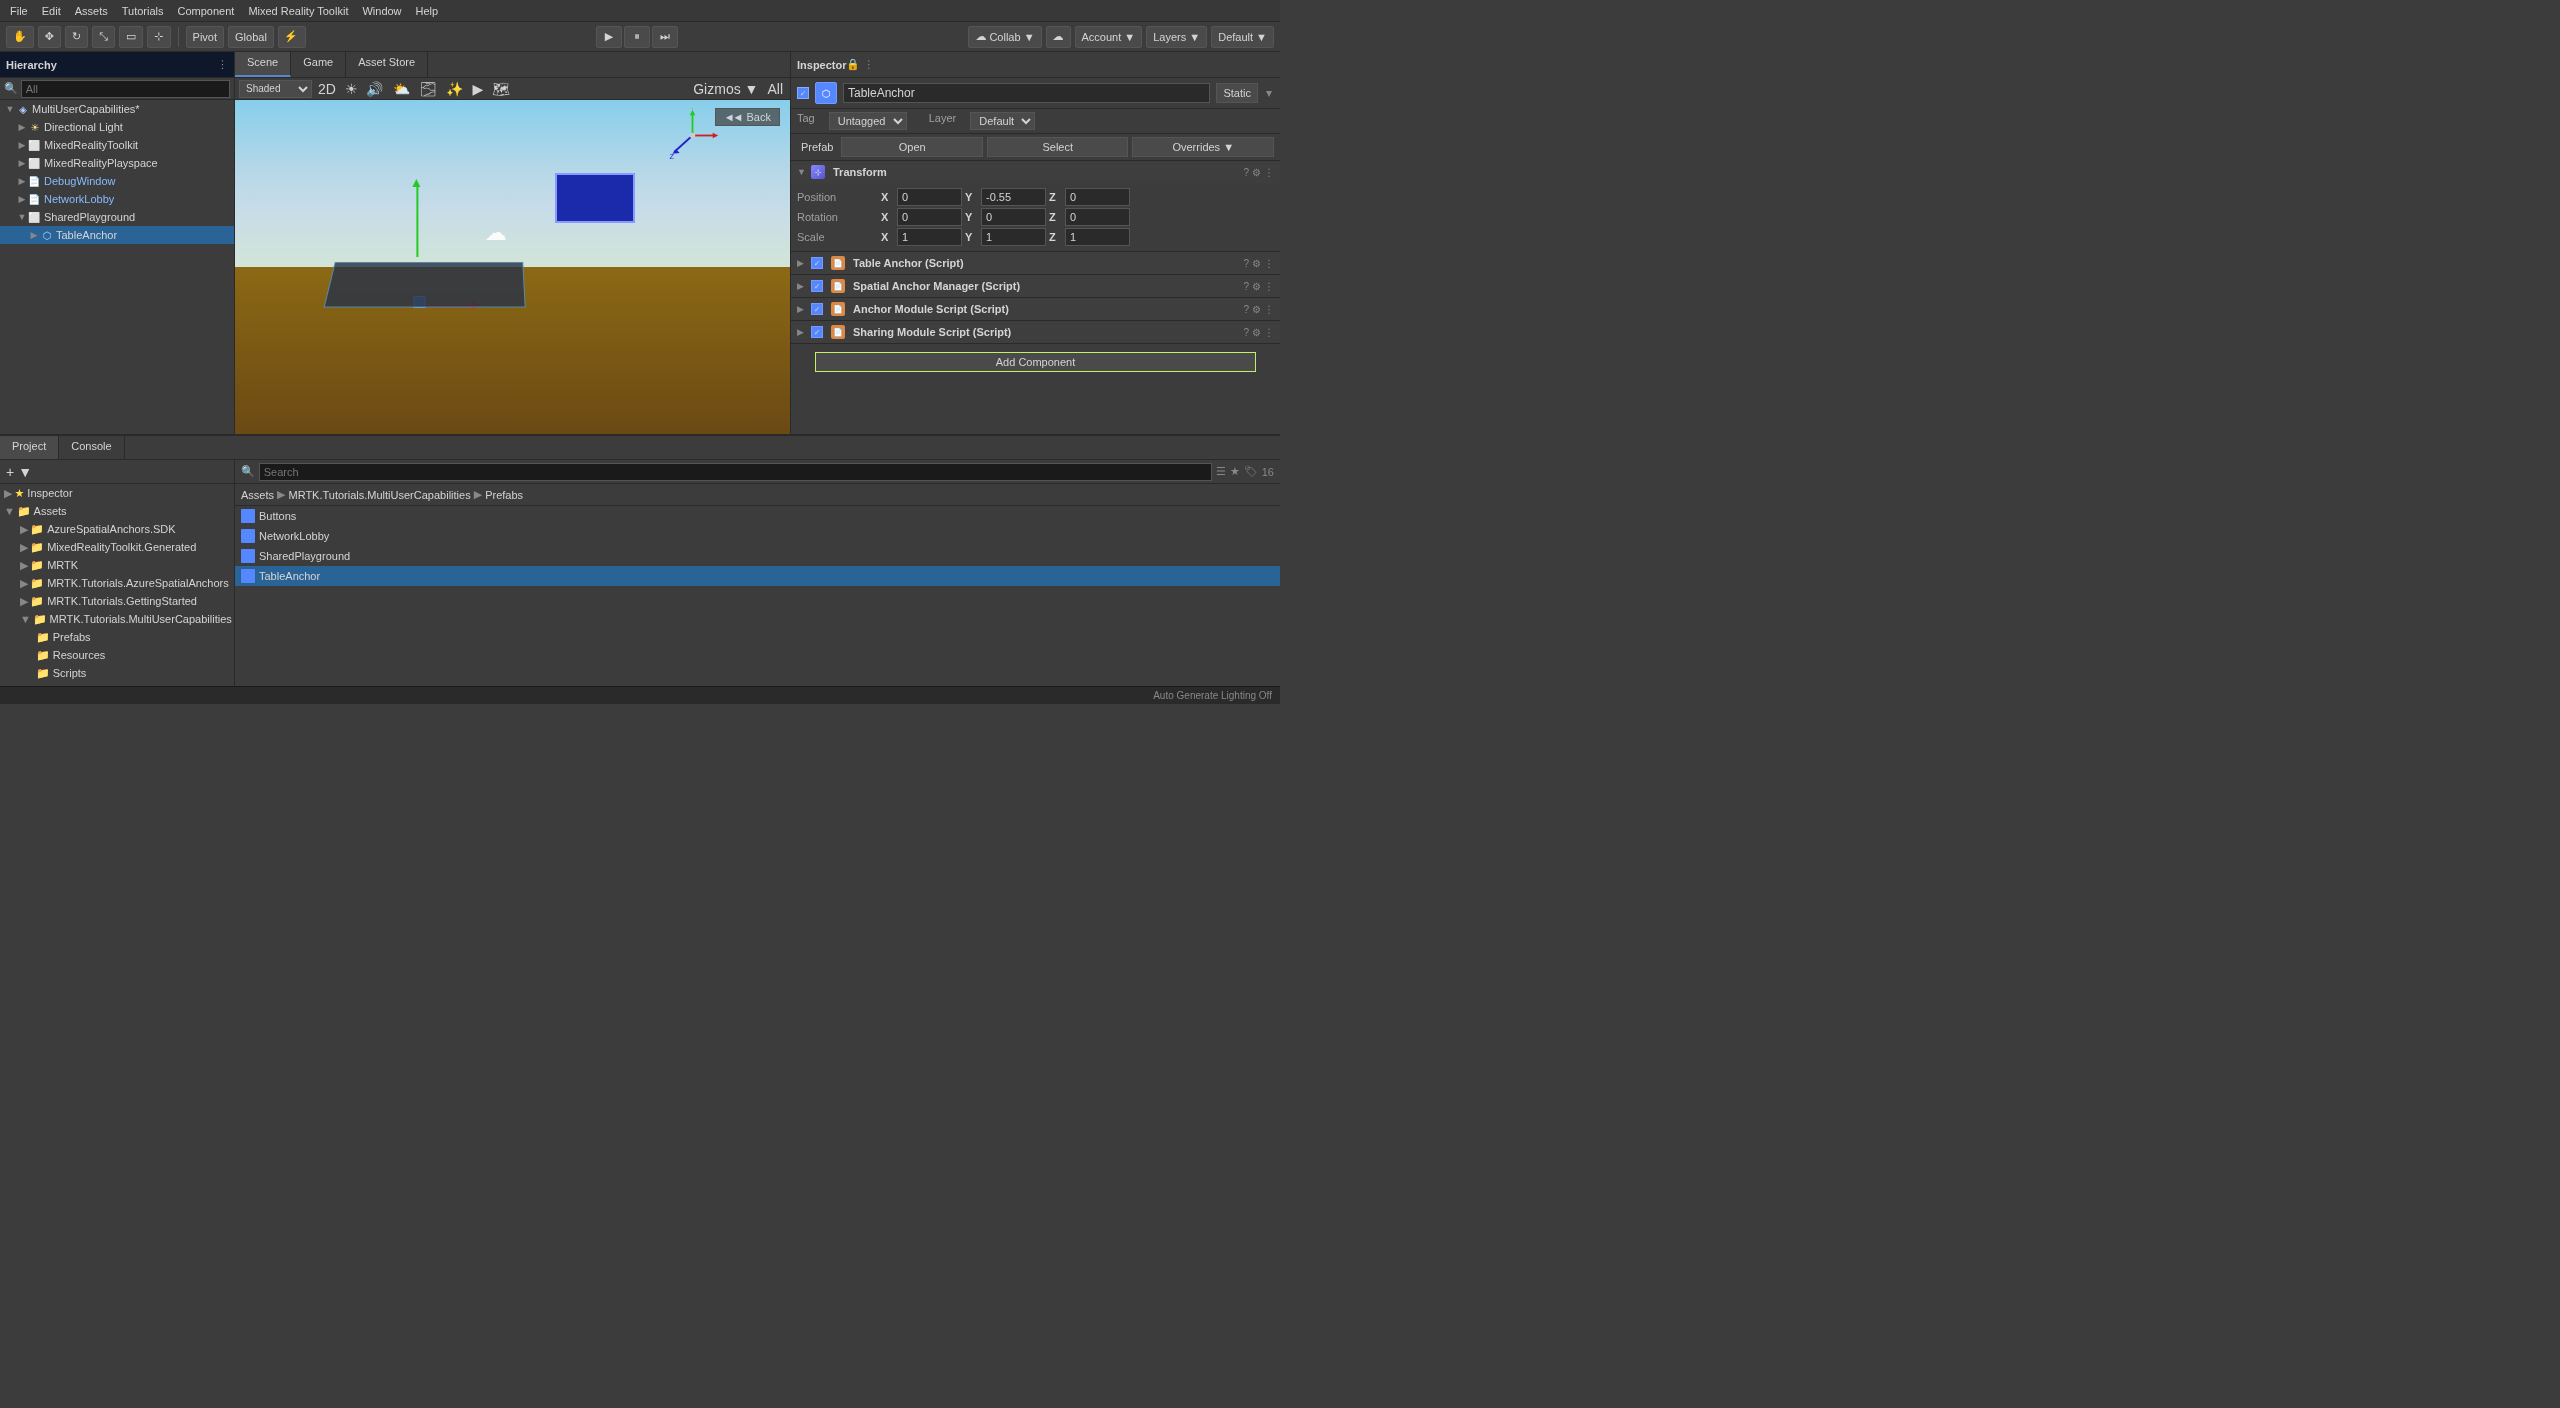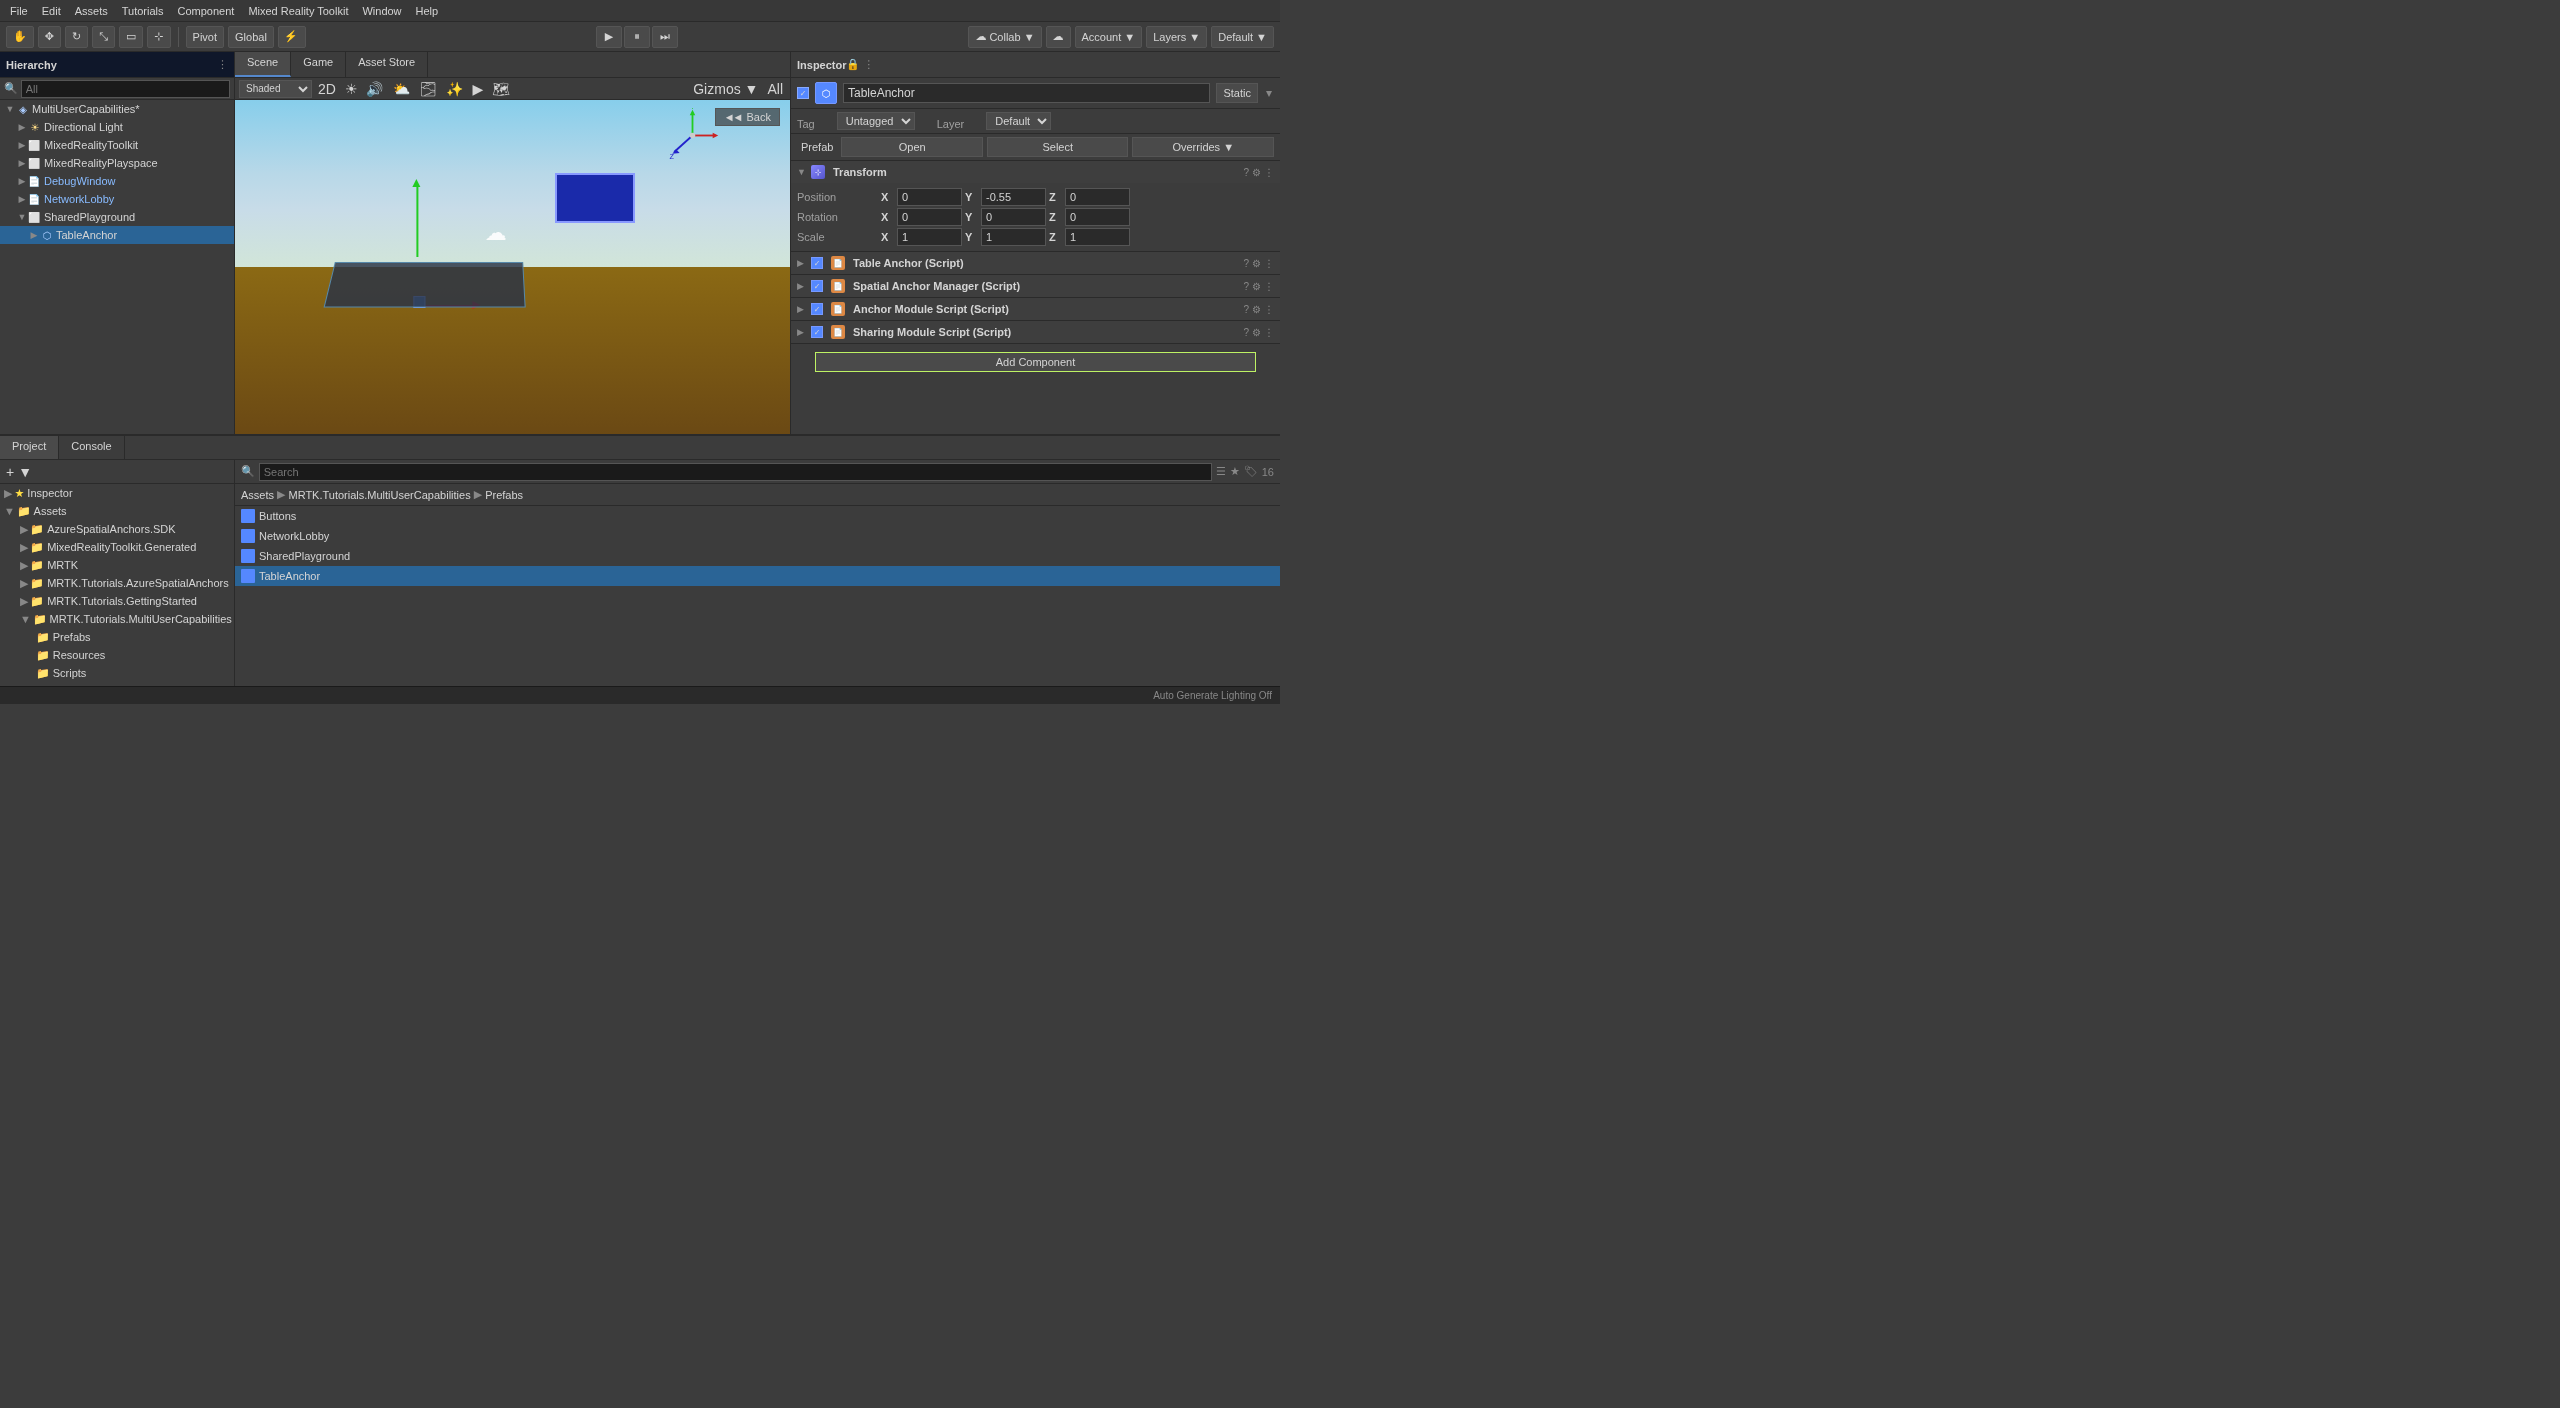--- a/index.html
+++ b/index.html
@@ -314,24 +314,24 @@
       background: #4a4a4a;
       border: 1px solid #555;
       color: #d4d4d4;
       padding: 2px 6px;
       font-size: 11px;
       cursor: pointer;
       height: 20px;
     }
     .tag-layer-row {
       display: flex;
-      align-items: flex-end;
+      align-items: flex-start;
       padding: 3px 6px;
       border-bottom: 1px solid #2a2a2a;
-      gap: 22px;
+      gap: 14px;
     }
     .tag-select, .layer-select {
       background: #4a4a4a;
       border: 1px solid #555;
       color: #d4d4d4;
       padding: 1px 4px;
       font-size: 11px;
       height: 18px;
     }
     .prefab-row {
@@ -770,21 +770,21 @@
       <input class="obj-name-input" type="text" value="TableAnchor" style="">
       <button class="static-btn">Static</button>
       <span class="overflow-menu">▾</span>
     </div>
 
     <div class="tag-layer-row">
       <span style="color:#a0a0a0;">Tag</span>
       <select class="tag-select">
         <option>Untagged</option>
       </select>
-      <span style="color:#a0a0a0;margin-left:0;">Layer</span>
+      <span style="color:#a0a0a0;margin-left:8px;">Layer</span>
       <select class="layer-select">
         <option>Default</option>
       </select>
     </div>
 
     <div class="prefab-row">
       <span class="prefab-label">Prefab</span>
       <button class="prefab-btn">Open</button>
       <button class="prefab-btn">Select</button>
       <button class="prefab-btn">Overrides ▼</button>

